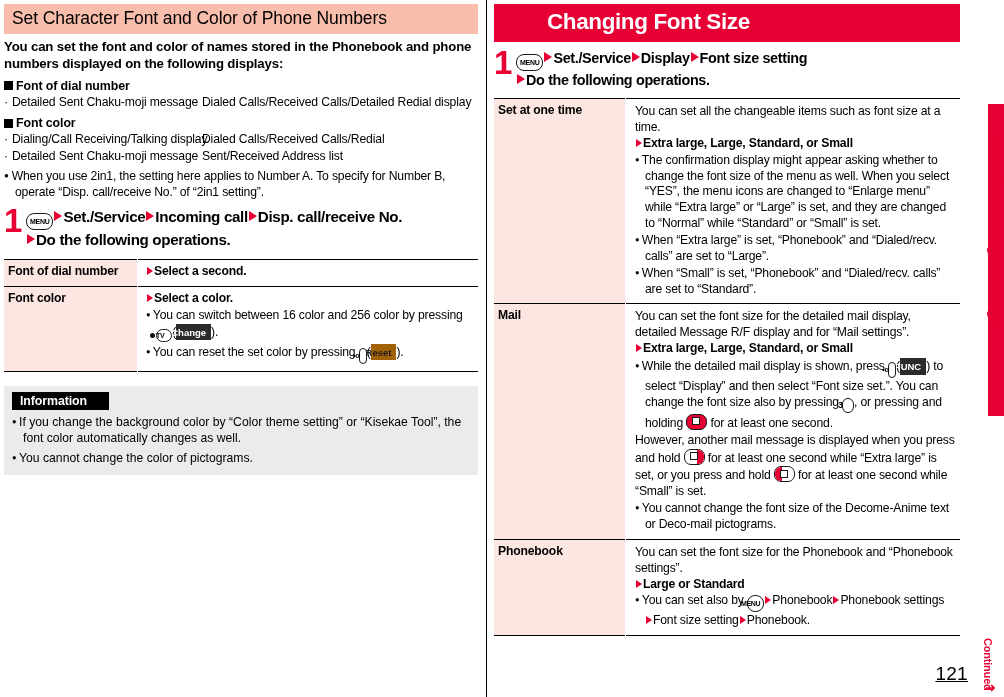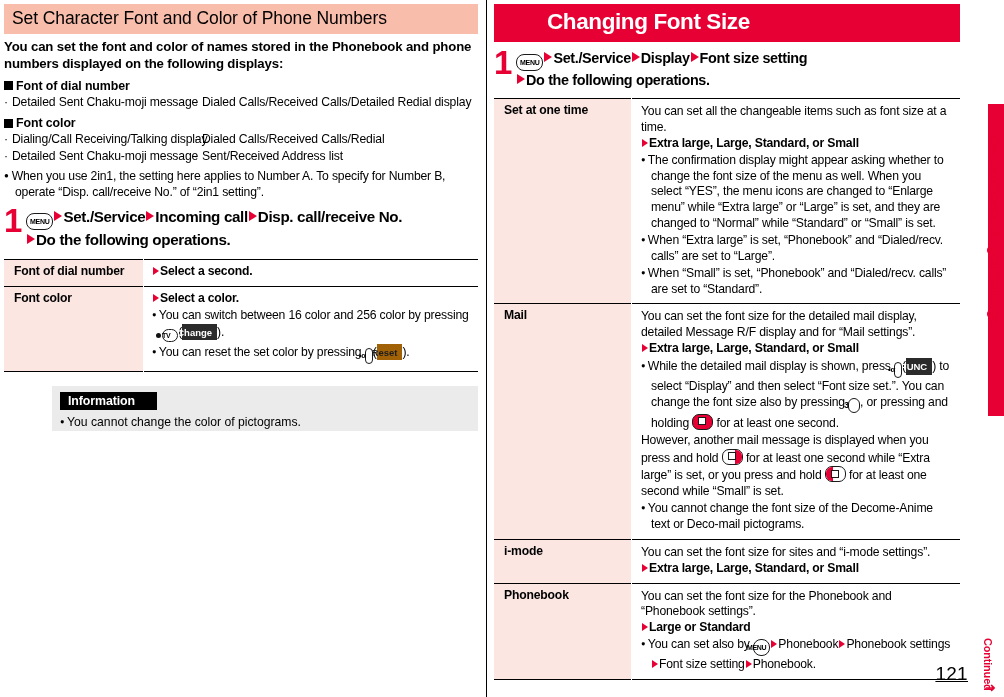--- a/index.html
+++ b/index.html
@@ -243,21 +243,21 @@
     line-height: 1.3;
     letter-spacing: -0.18px;
   }
   table.t tr { border-top: 1.4px solid #000; }
   table.t tr:last-child { border-bottom: 1.4px solid #000; }
   table.t td.label {
     width: 124px;
     background: #fbe6e2;
     font-weight: bold;
     border-right: 1px solid #ffffff;
-    padding-left: 10px;
+    padding-left: 4px;
   }
   table.t td.val { background: #ffffff; padding-left: 8px; }
 
   .b-strong {
     font-weight: bold;
     letter-spacing: -0.2px;
   }
   .li {
     padding-left: 10px;
     text-indent: -10px;
@@ -272,22 +272,21 @@
   .plain { margin-top: 1px; }
 
   
   table.t2 td.label { width: 122px; }
   table.t2 td.val { padding-left: 9px; }
 
   
   .infobox {
     background: #ebebeb;
     margin-top: 14px;
-    padding: 5px 8px 1px 8px;
-    margin-left: 48px;
+    padding: 5px 8px 9px 8px;
   }
   .infobox .ttl {
     display: inline-block;
     background: #000000;
     color: #ffffff;
     font-size: 12.4px;
     font-weight: bold;
     padding: 2px 22px 2px 8px;
     letter-spacing: -0.1px;
   }
@@ -439,20 +438,21 @@
           <div class="li"><span>You can reset the set color by pressing</span>
             <span class="key ix">•α</span>(<span class="chip gray">Reset</span>)<span>.</span>
           </div>
         </td>
       </tr>
     </tbody>
       </table>
 
     <div class="infobox">
       <div class="ttl">Information</div>
+      <div class="li">If you change the background color by “Color theme setting” or “Kisekae Tool”, the font color automatically changes as well.</div>
       <div class="li">You cannot change the color of pictograms.</div>
     </div>
 
   </div>
 
   <div class="col-right">
 
     <div class="red-banner">
       <div class="title">Changing Font Size</div>
     </div>
@@ -496,27 +496,20 @@
             <span class="navkey right-red"><i class="ctr"></i></span>
             <span>for at least one second while “Extra large” is set, or you press and hold</span>
             <span class="navkey left-red"><i class="ctr"></i></span>
             <span>for at least one second while “Small” is set.</span>
           </div>
 
           <div class="li">You cannot change the font size of the Decome-Anime text or Deco-mail pictograms.</div>
         </td>
       </tr>
 
-      <tr>
-        <td class="label">i-mode</td>
-        <td class="val">
-          <div class="plain">You can set the font size for sites and “i-mode settings”.</div>
-          <div class="b-strong"><span class="arw sm"></span><span>Extra large, Large, Standard, or Small</span></div>
-        </td>
-      </tr>
 
       <tr>
         <td class="label">Phonebook</td>
         <td class="val">
           <div class="plain">You can set the font size for the Phonebook and “Phonebook settings”.</div>
           <div class="b-strong"><span class="arw sm"></span><span>Large or Standard</span></div>
           <div class="li"><span>You can set also by</span>
             <span class="key menu">MENU</span><span class="arw sm"></span><span>Phonebook</span><span class="arw sm"></span><span>Phonebook settings</span><br>
             <span class="arw sm"></span><span>Font size setting</span><span class="arw sm"></span><span>Phonebook.</span>
           </div>

